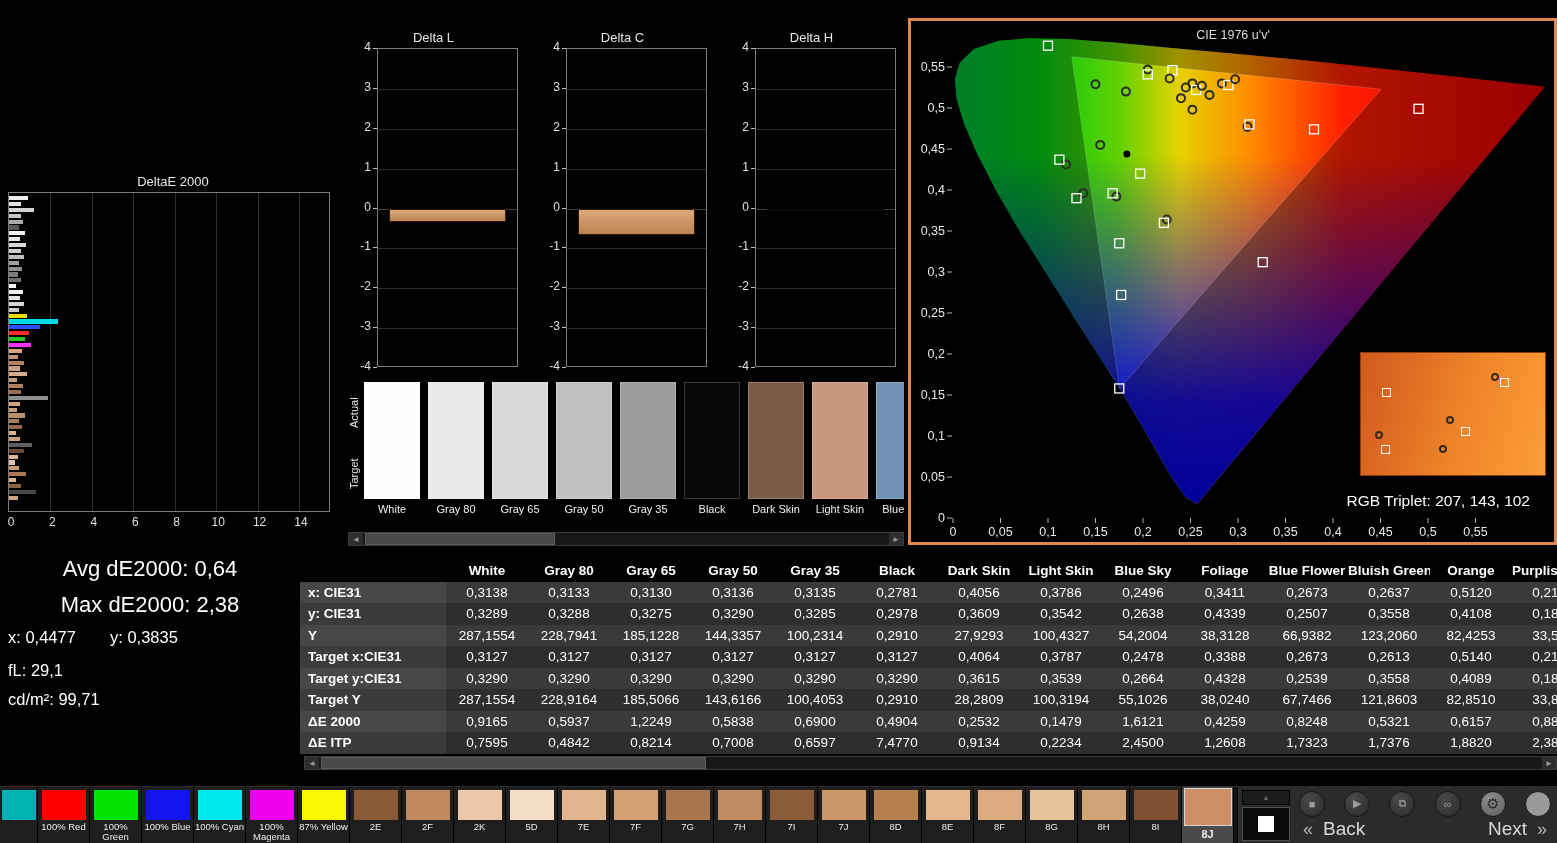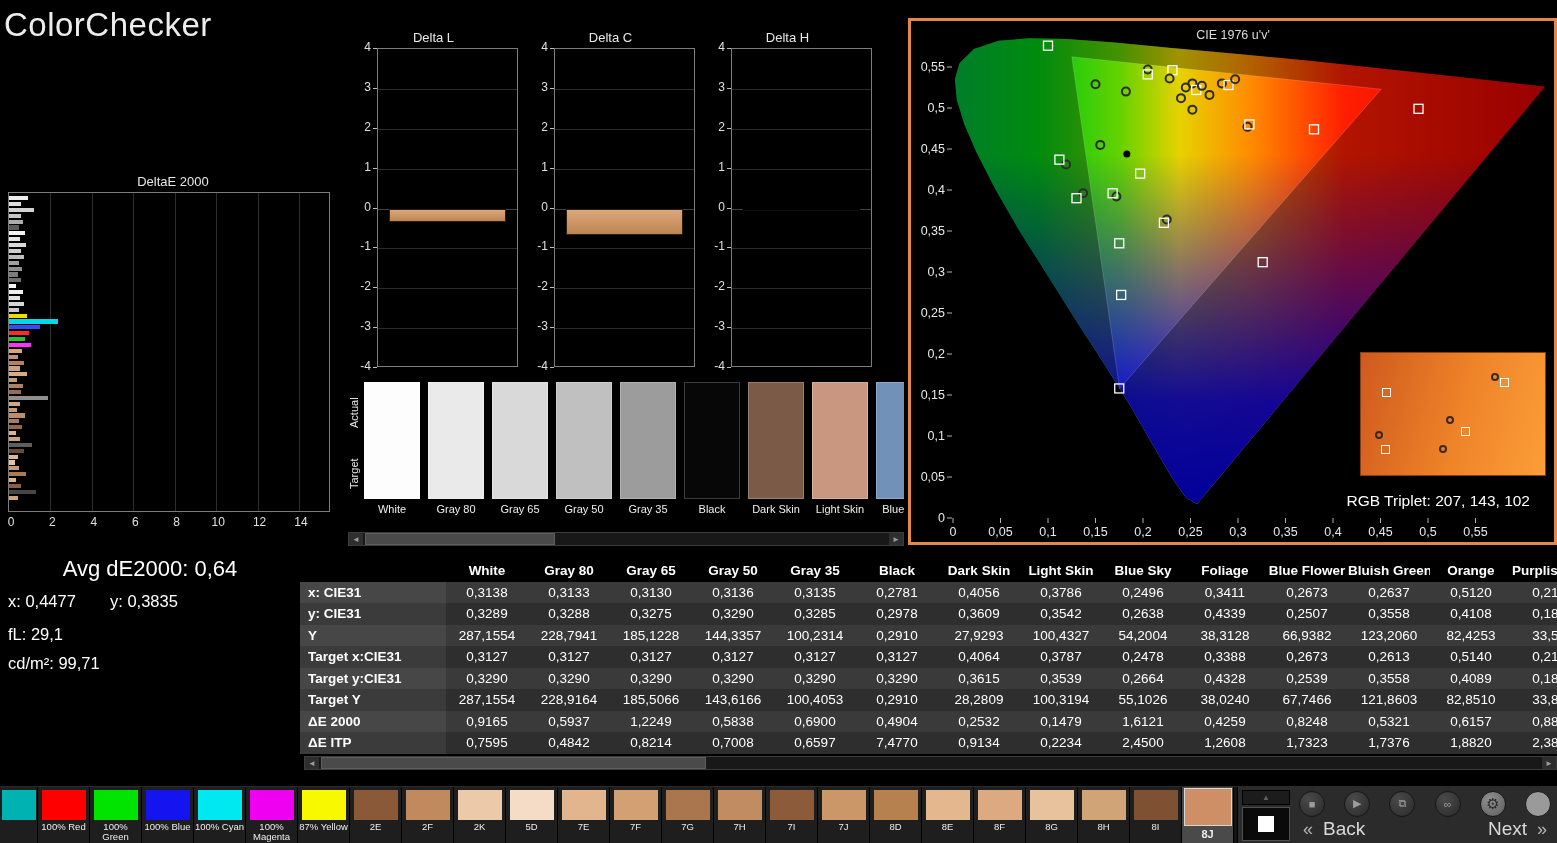--- a/index.html
+++ b/index.html
@@ -20,21 +20,21 @@
 .deltae-panel{position:absolute;left:8px;top:174px;width:330px;}
 .deltae-title{text-align:center;font-size:13px;color:#e8e8e8;margin-bottom:3px;}
 .deltae-plot{position:relative;width:322px;height:320px;border:1px solid #7d7d7d;background:#000;overflow:hidden;}
 .deltae-grid{position:absolute;top:0;bottom:0;width:1px;background:#2e2e2e;}
 .deltae-bars{position:absolute;left:0;top:3px;right:0;}
 .deltae-bar{height:4.2px;margin-bottom:1.7px;}
 .deltae-xaxis{position:relative;height:16px;margin-top:3px;font-size:12px;color:#e0e0e0;width:322px;}
 .deltae-xaxis span{position:absolute;transform:translateX(-50%);}
 
 
-.small-charts{position:absolute;left:345px;top:30px;display:flex;gap:0;}
+.small-charts{position:absolute;left:345px;top:30px;display:flex;gap:12px;}
 .sc-panel{position:relative;width:177px;height:345px;}
 .sc-title{text-align:center;font-size:13px;color:#e8e8e8;height:16px;}
 .sc-plot{position:absolute;left:32px;top:18px;width:141px;height:319px;border:1px solid #7d7d7d;background:#000;}
 .sc-grid{position:absolute;left:0;right:0;height:1px;background:#2c2c2c;}
 .sc-grid.zero{background:#414141;}
 .sc-ylab{position:absolute;width:26px;text-align:right;font-size:12px;color:#e0e0e0;left:0;}
 .sc-tick{position:absolute;width:4px;height:1px;background:#bdbdbd;left:28px;}
 .sc-bar{position:absolute;left:11px;right:11px;}
 
 
@@ -113,21 +113,20 @@
 .nav-row .chev{font-size:18px;color:#b4b4b4;cursor:pointer;}
 .nav-row .lbl{font-size:19px;margin:0 10px;cursor:pointer;}
 .nav-row .spacer{flex:1;}
 </style>
 </head>
 <body>
 
 <div id="root">
 
   <header class="app-header">
-    <h1 class="app-title">ColorChecker</h1>
   </header>
 
   <section class="deltae-panel">
     <div class="deltae-title">DeltaE 2000</div>
     <div class="deltae-plot" id="deltaePlot">
         <div class="deltae-grid" style="left: 41.4286px;"></div>
         <div class="deltae-grid" style="left: 82.8571px;"></div>
         <div class="deltae-grid" style="left: 124.286px;"></div>
         <div class="deltae-grid" style="left: 165.714px;"></div>
         <div class="deltae-grid" style="left: 207.143px;"></div>
@@ -465,20 +464,21 @@
         <div class="inset-sq" style="left: 19.53px; top: 91.76px;"></div>
         <div class="inset-c" style="left: 78.12px; top: 91.76px;"></div>
         <div class="inset-sq" style="left: 100.44px; top: 74.4px;"></div>
         <div class="inset-c" style="left: 84.63px; top: 63.24px;"></div>
       </div>
     <div class="rgb-triplet">RGB Triplet: 207, 143, 102</div>
   </section>
 
   <section class="stats">
     <div class="stat-avg">Avg dE2000: 0,64</div>
+    <div class="stat-max">Max dE2000: 2,38</div>
     <div class="stat-xy">
       <span class="xval">x: 0,4477</span>
       <span>y: 0,3835</span>
     </div>
     <div class="stat-fl">fL: 29,1</div>
     <div class="stat-cd">cd/m²: 99,71</div>
   </section>
 
   <section class="table-panel">
     <table id="dataTable">

